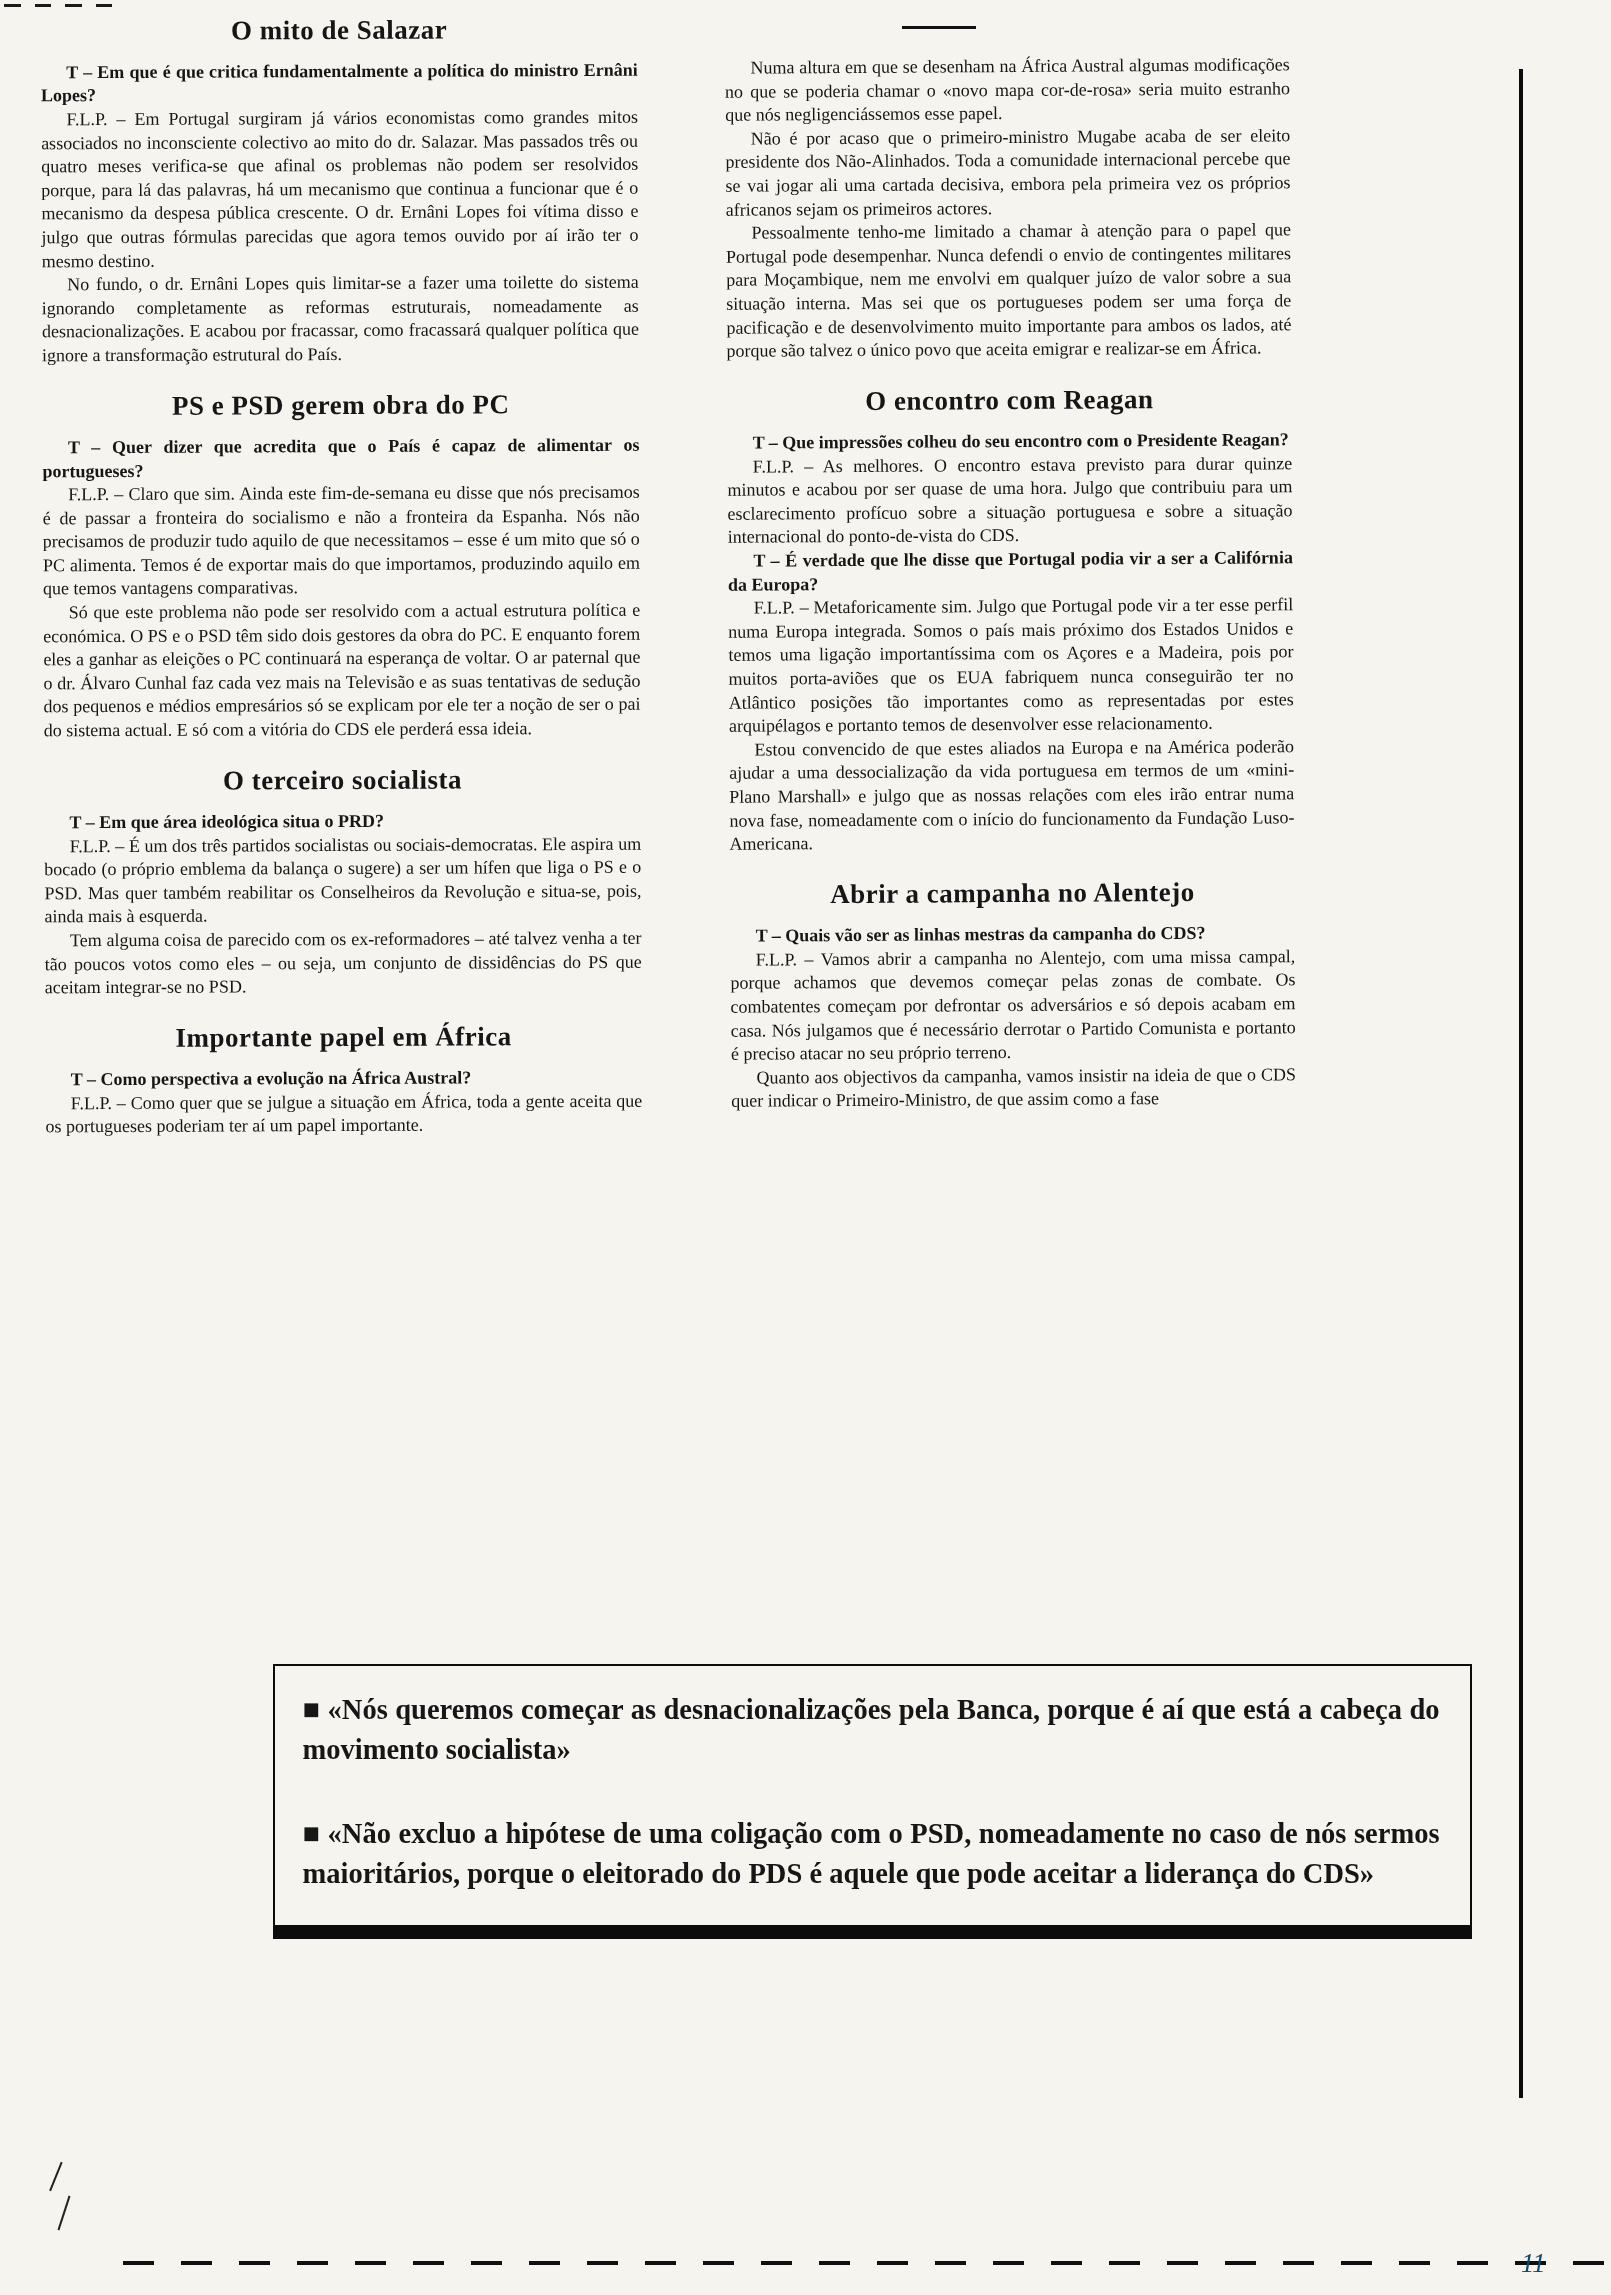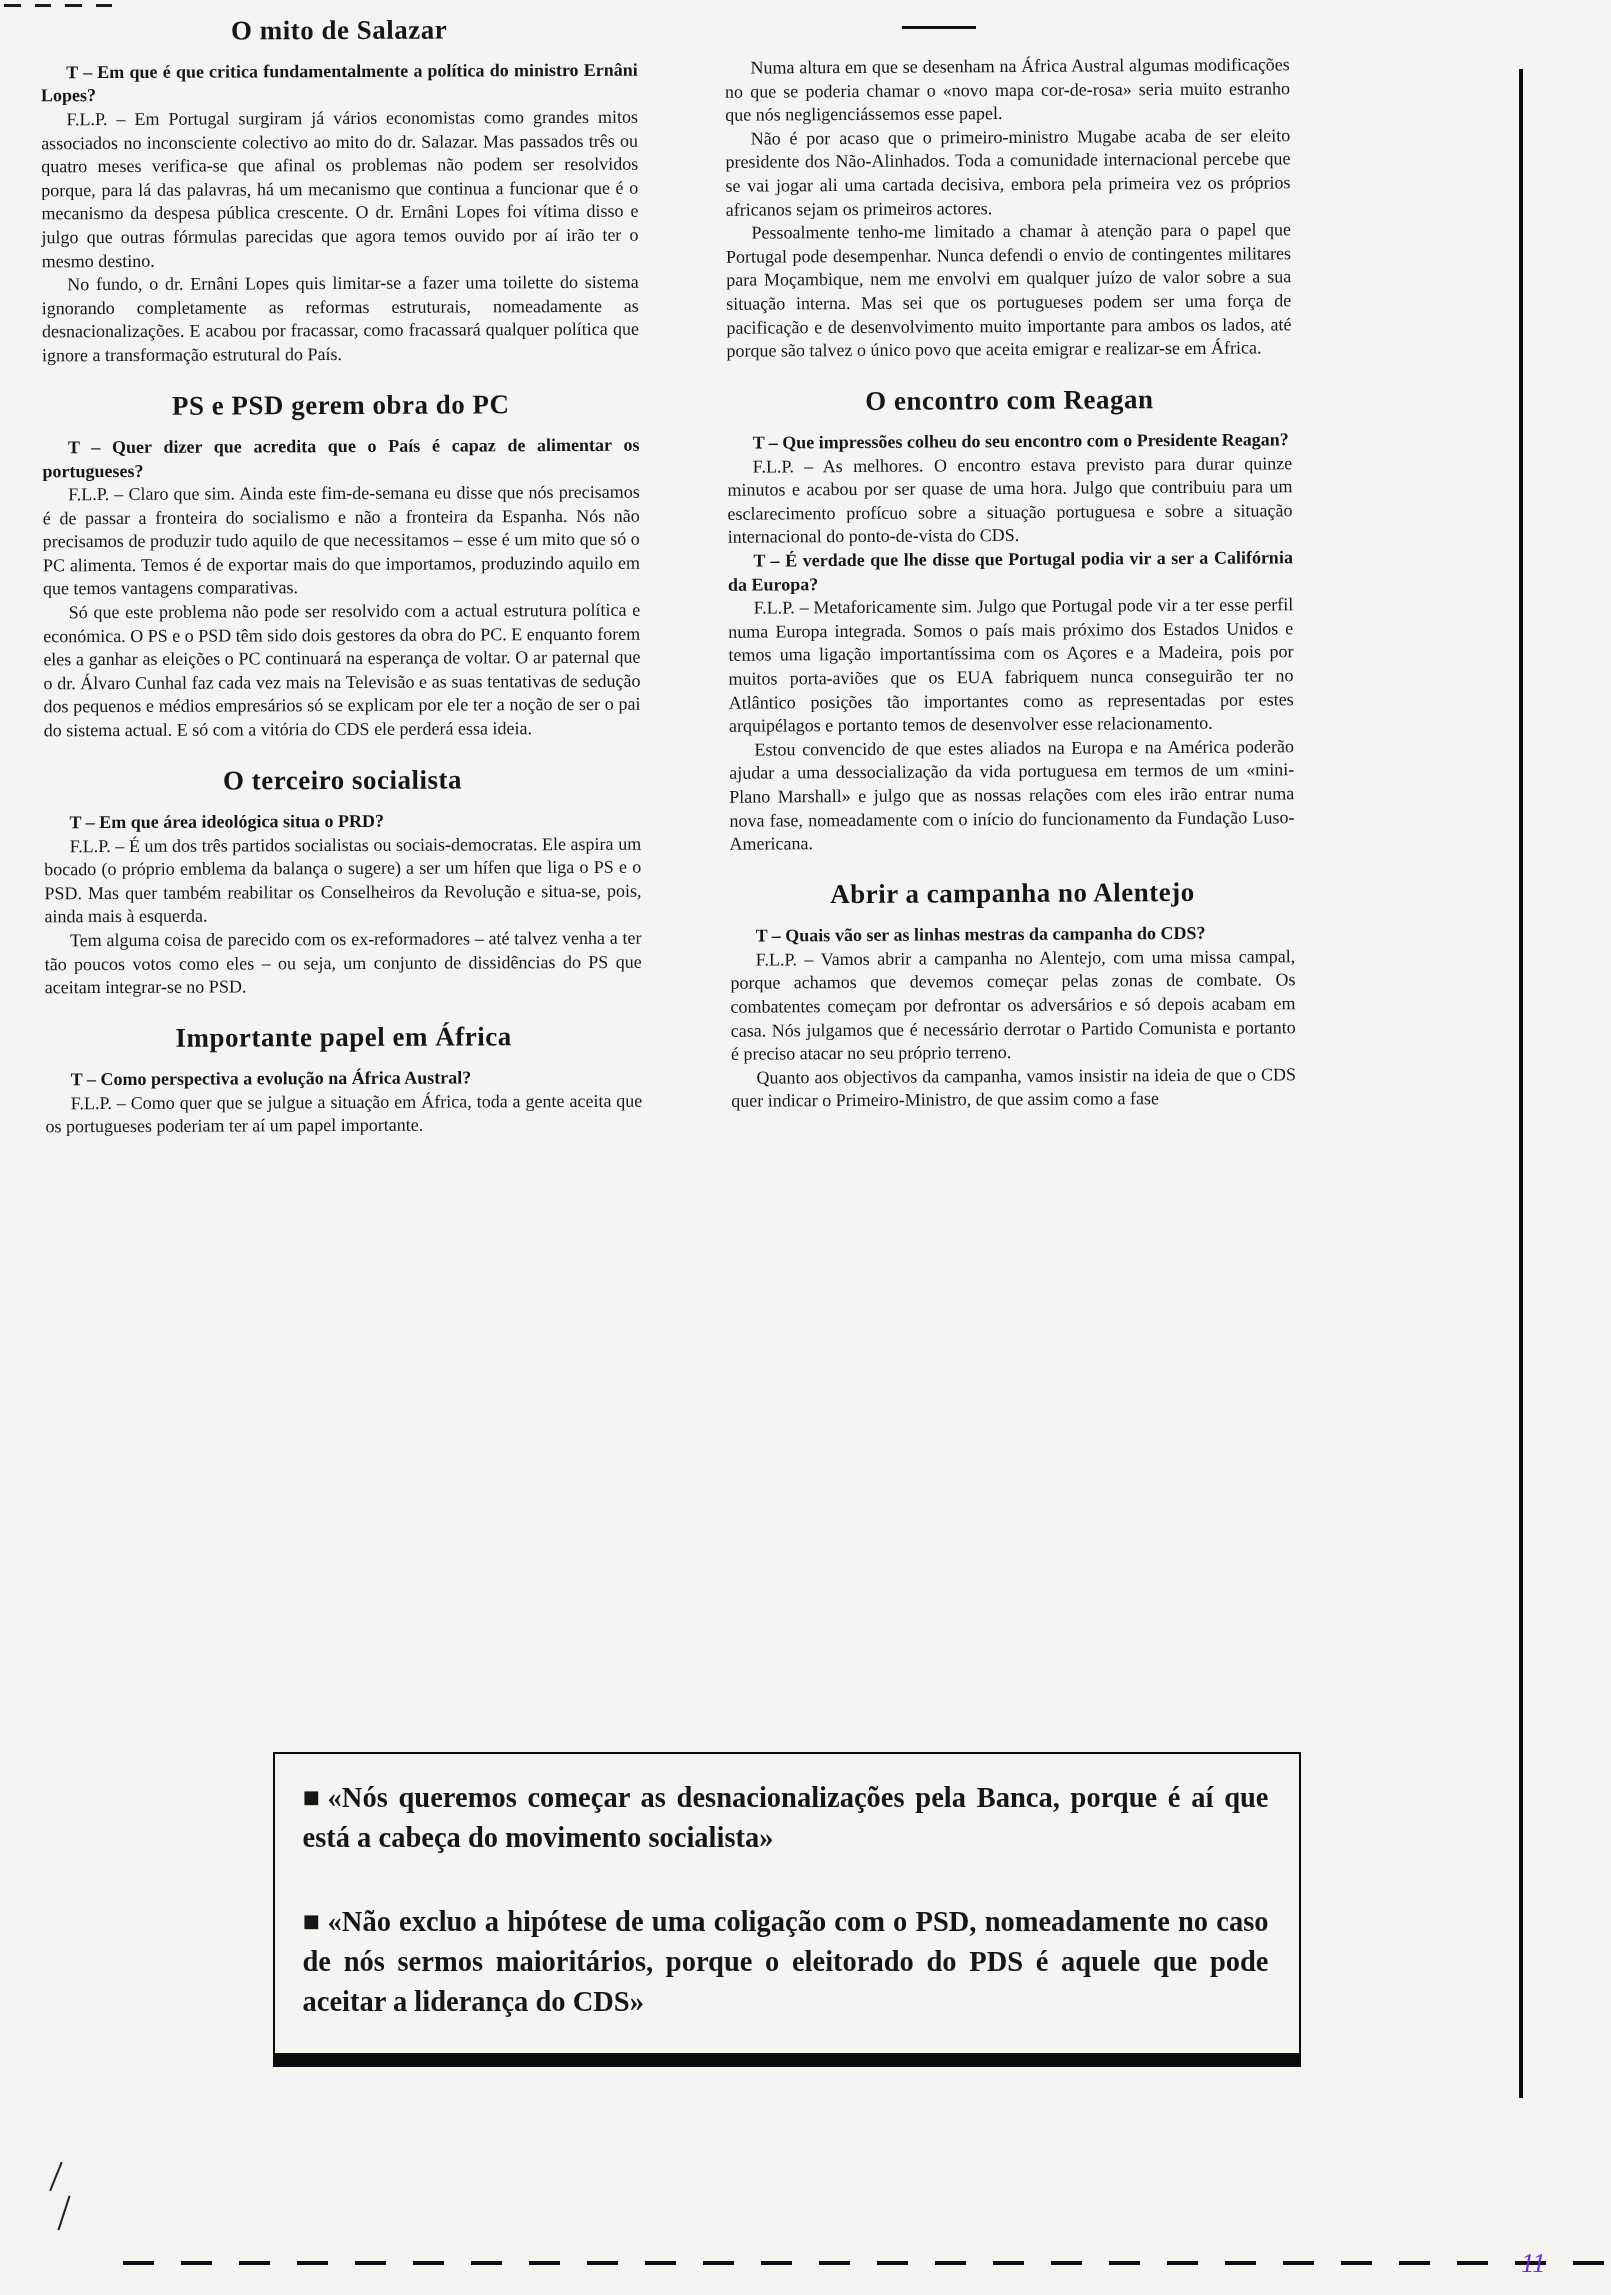--- a/index.html
+++ b/index.html
@@ -40,22 +40,22 @@
     font-size: 18px;
     line-height: 23.6px;
     text-indent: 25.5px;
   }
   .para.q { font-weight: bold; }
 
   
   .quote-box {
     position: absolute;
     left: 273px;
-    top: 1752px;
-    width: 1028px;
+    top: 1664px;
+    width: 1199px;
     border: 2.5px solid #0c0c0c;
     border-bottom: 14.7px solid #0c0c0c;
     padding: 23.6px 30.5px 31px 27.5px;
   }
   .quote {
     font-size: 28.5px;
     line-height: 40px;
     font-weight: bold;
     text-align: justify;
     margin-bottom: 23.6px;
@@ -103,21 +103,21 @@
   }
   .scan-mark-1 { left: 55px; top: 2161px; height: 30.5px; transform: rotate(22deg); }
   .scan-mark-2 { left: 63px; top: 2195px; height: 36px; transform: rotate(18deg); }
 
   .page-number {
     position: absolute;
     left: 1521px;
     top: 2248px;
     font-size: 26.5px;
     font-style: italic;
-    color: #6d28d9;
+    color: #0c4a6e;
   }
 </style>
 </head>
 <body>
 
 <div class="page">
 
   <div class="scan-dash-top-left"></div>
   <div class="right-col-top-rule"></div>
 

